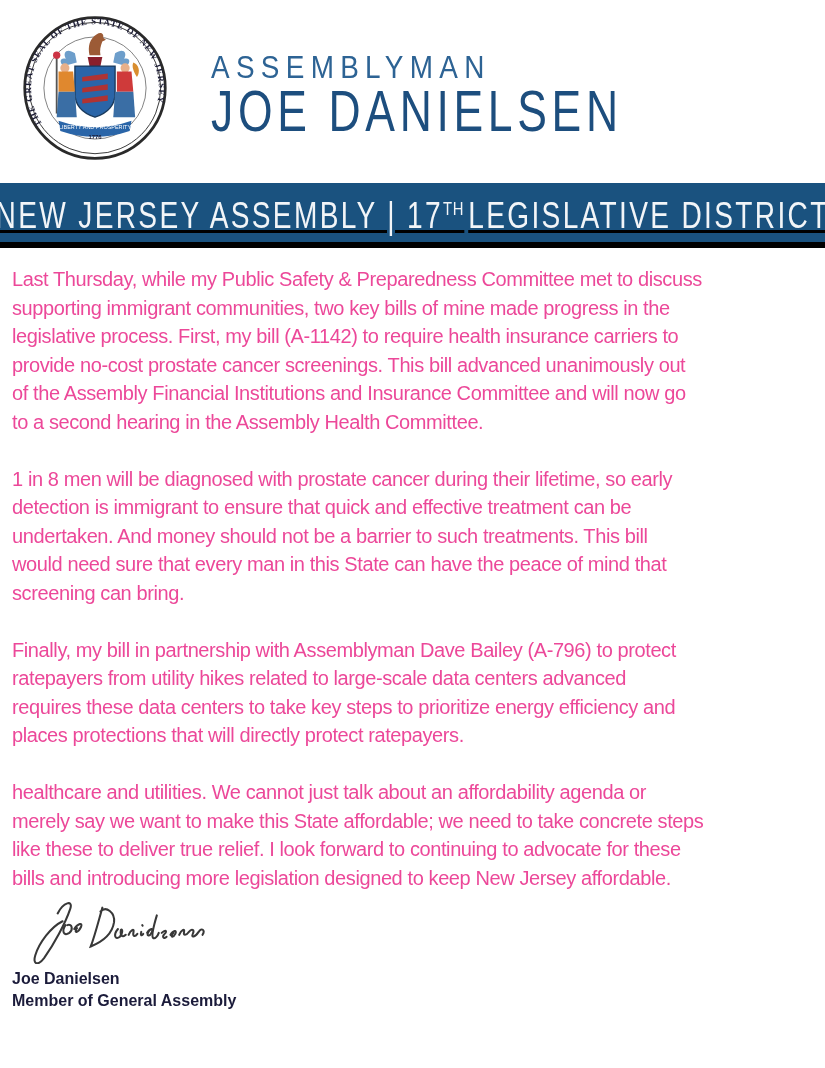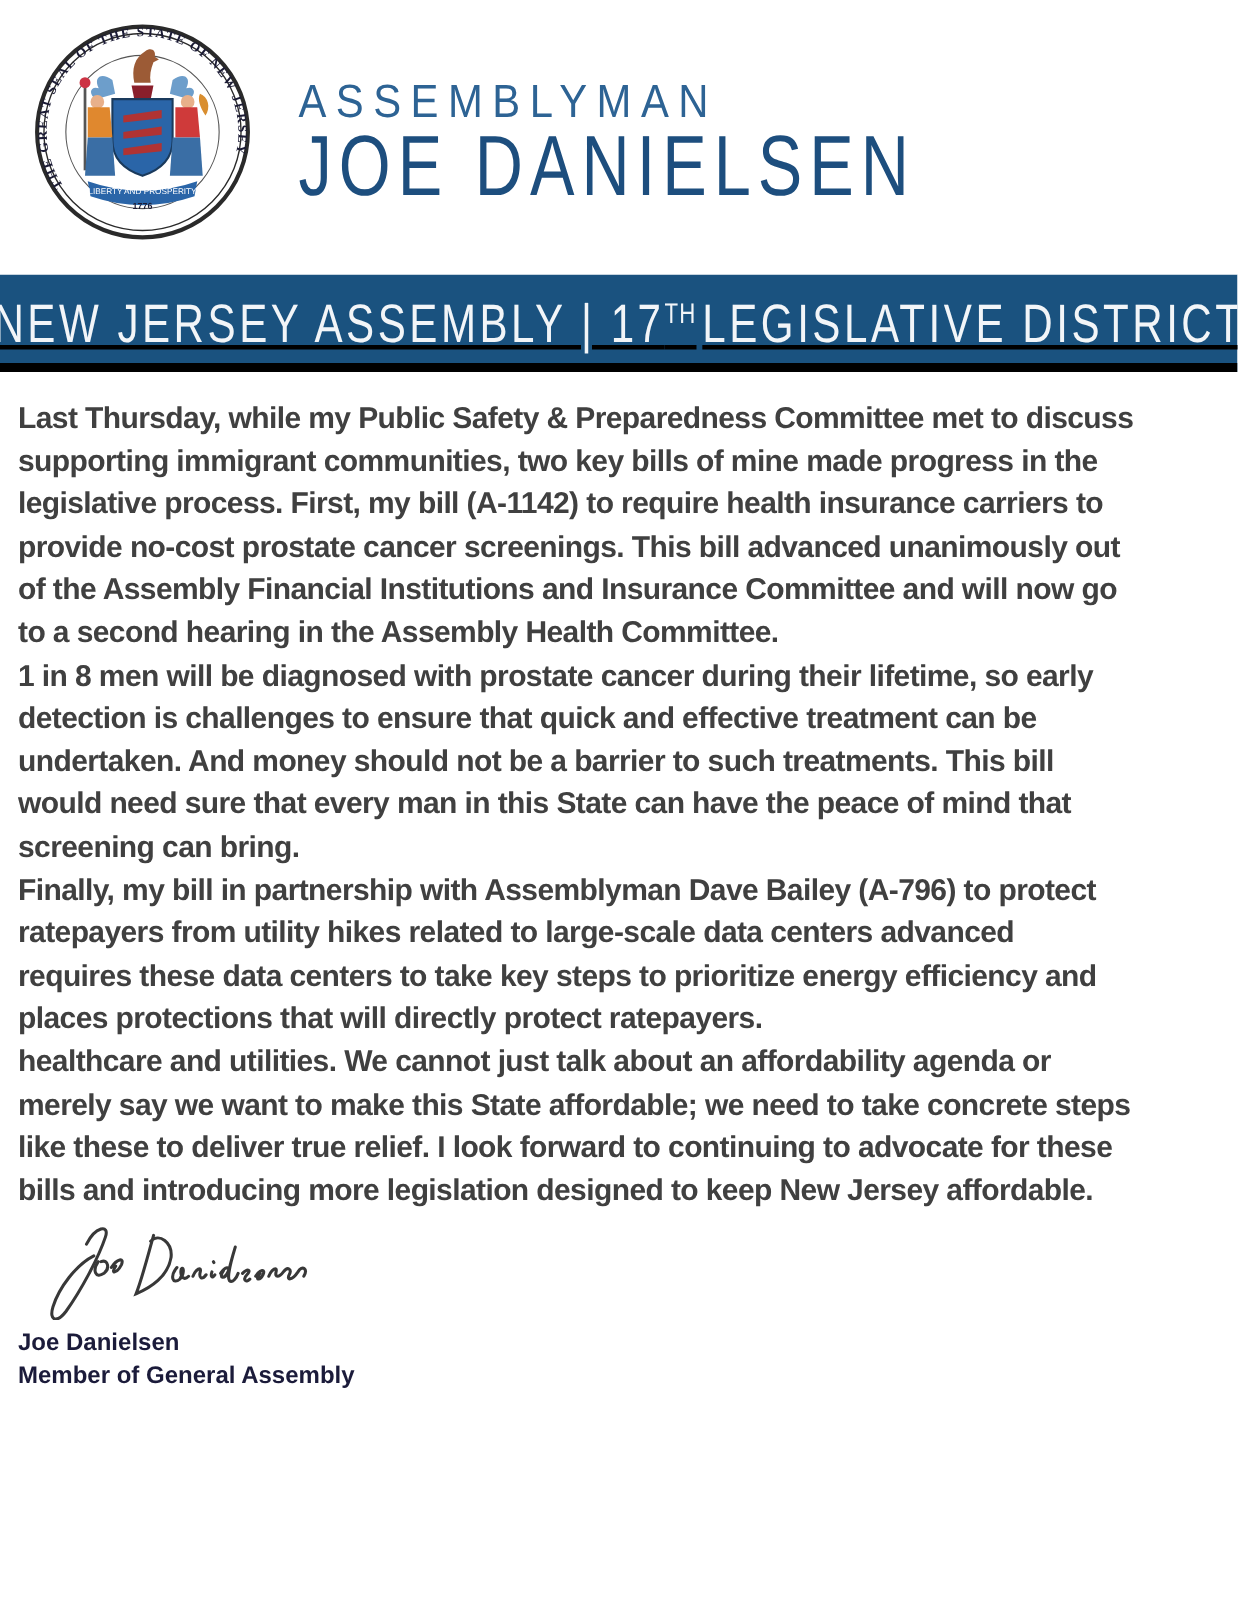--- a/index.html
+++ b/index.html
@@ -7,21 +7,21 @@
     width: 825px; height: 1068px;
     background: #ffffff;
     font-family: "Liberation Sans", sans-serif;
     overflow: hidden;
     position: relative;
   }
 
   
   .header { position: relative; width: 825px; height: 183px; background: #ffffff; }
   .seal { position: absolute; left: 22px; top: 12px; width: 146px; height: 152px; }
-  .title-block { position: absolute; left: 199px; top: 52px; }
+  .title-block { position: absolute; left: 211px; top: 52px; }
   .title-sub {
     display: block;
     font-size: 31px; line-height: 31px; font-weight: 400;
     color: #2d6394; letter-spacing: 7px;
     transform: scaleX(0.90); transform-origin: left center;
     white-space: nowrap;
   }
   .title-main {
     display: block;
     font-size: 57px; line-height: 57px; font-weight: 400;
@@ -45,24 +45,24 @@
     transform: scaleX(0.78); transform-origin: center;
   }
   .banner-text .sup {
     font-size: 19px; vertical-align: 13px; letter-spacing: 1px;
     margin-right: 5px;
   }
 
   
   .main { padding: 17px 12px 0 12px; }
   .para { margin: 0; }
-  .para + .para { }
+  .para + .para { margin-top: 28px; }
   .line {
-    font-size: 20px; line-height: 28.6px; font-weight: 700;
-    color: #404040; letter-spacing: -0.4px; white-space: nowrap;
+    font-size: 20px; line-height: 28.6px; font-weight: 400;
+    color: #ec4899; letter-spacing: -0.4px; white-space: nowrap;
   }
 
   
   .sig-wrap { margin: 2px 0 0 4px; height: 70px; }
   .footer { margin: 0 0 0 12px; }
   .footer-line {
     font-size: 16px; line-height: 21.5px; font-weight: 700;
     color: #1b1b3a; white-space: nowrap;
   }
 </style>
@@ -133,21 +133,21 @@
       <div class="para">
         <div class="line">Last Thursday, while my Public Safety &amp; Preparedness Committee met to discuss</div>
         <div class="line">supporting immigrant communities, two key bills of mine made progress in the</div>
         <div class="line">legislative process. First, my bill (A-1142) to require health insurance carriers to</div>
         <div class="line">provide no-cost prostate cancer screenings. This bill advanced unanimously out</div>
         <div class="line">of the Assembly Financial Institutions and Insurance Committee and will now go</div>
         <div class="line">to a second hearing in the Assembly Health Committee.</div>
       </div>
       <div class="para">
         <div class="line">1 in 8 men will be diagnosed with prostate cancer during their lifetime, so early</div>
-        <div class="line">detection is challenges to ensure that quick and effective treatment can be</div>
+        <div class="line">detection is immigrant to ensure that quick and effective treatment can be</div>
         <div class="line">undertaken. And money should not be a barrier to such treatments. This bill</div>
         <div class="line">would need sure that every man in this State can have the peace of mind that</div>
         <div class="line">screening can bring.</div>
       </div>
       <div class="para">
         <div class="line">Finally, my bill in partnership with Assemblyman Dave Bailey (A-796) to protect</div>
         <div class="line">ratepayers from utility hikes related to large-scale data centers advanced</div>
         <div class="line">requires these data centers to take key steps to prioritize energy efficiency and</div>
         <div class="line">places protections that will directly protect ratepayers.</div>
       </div>

